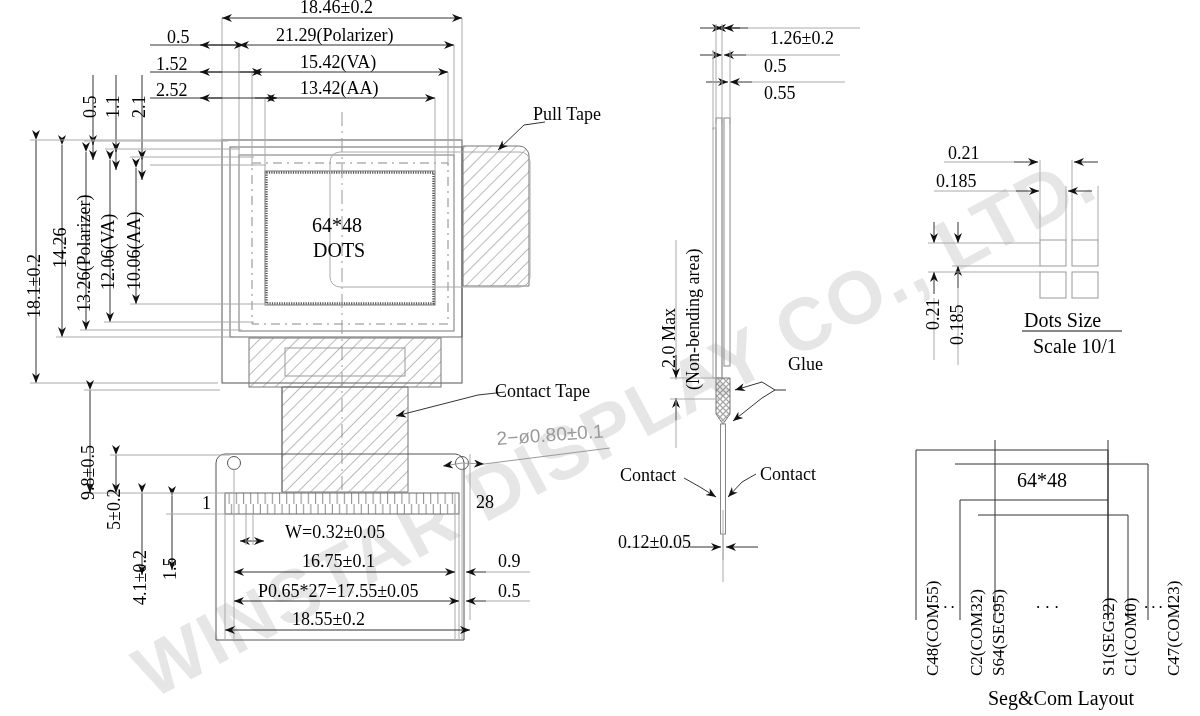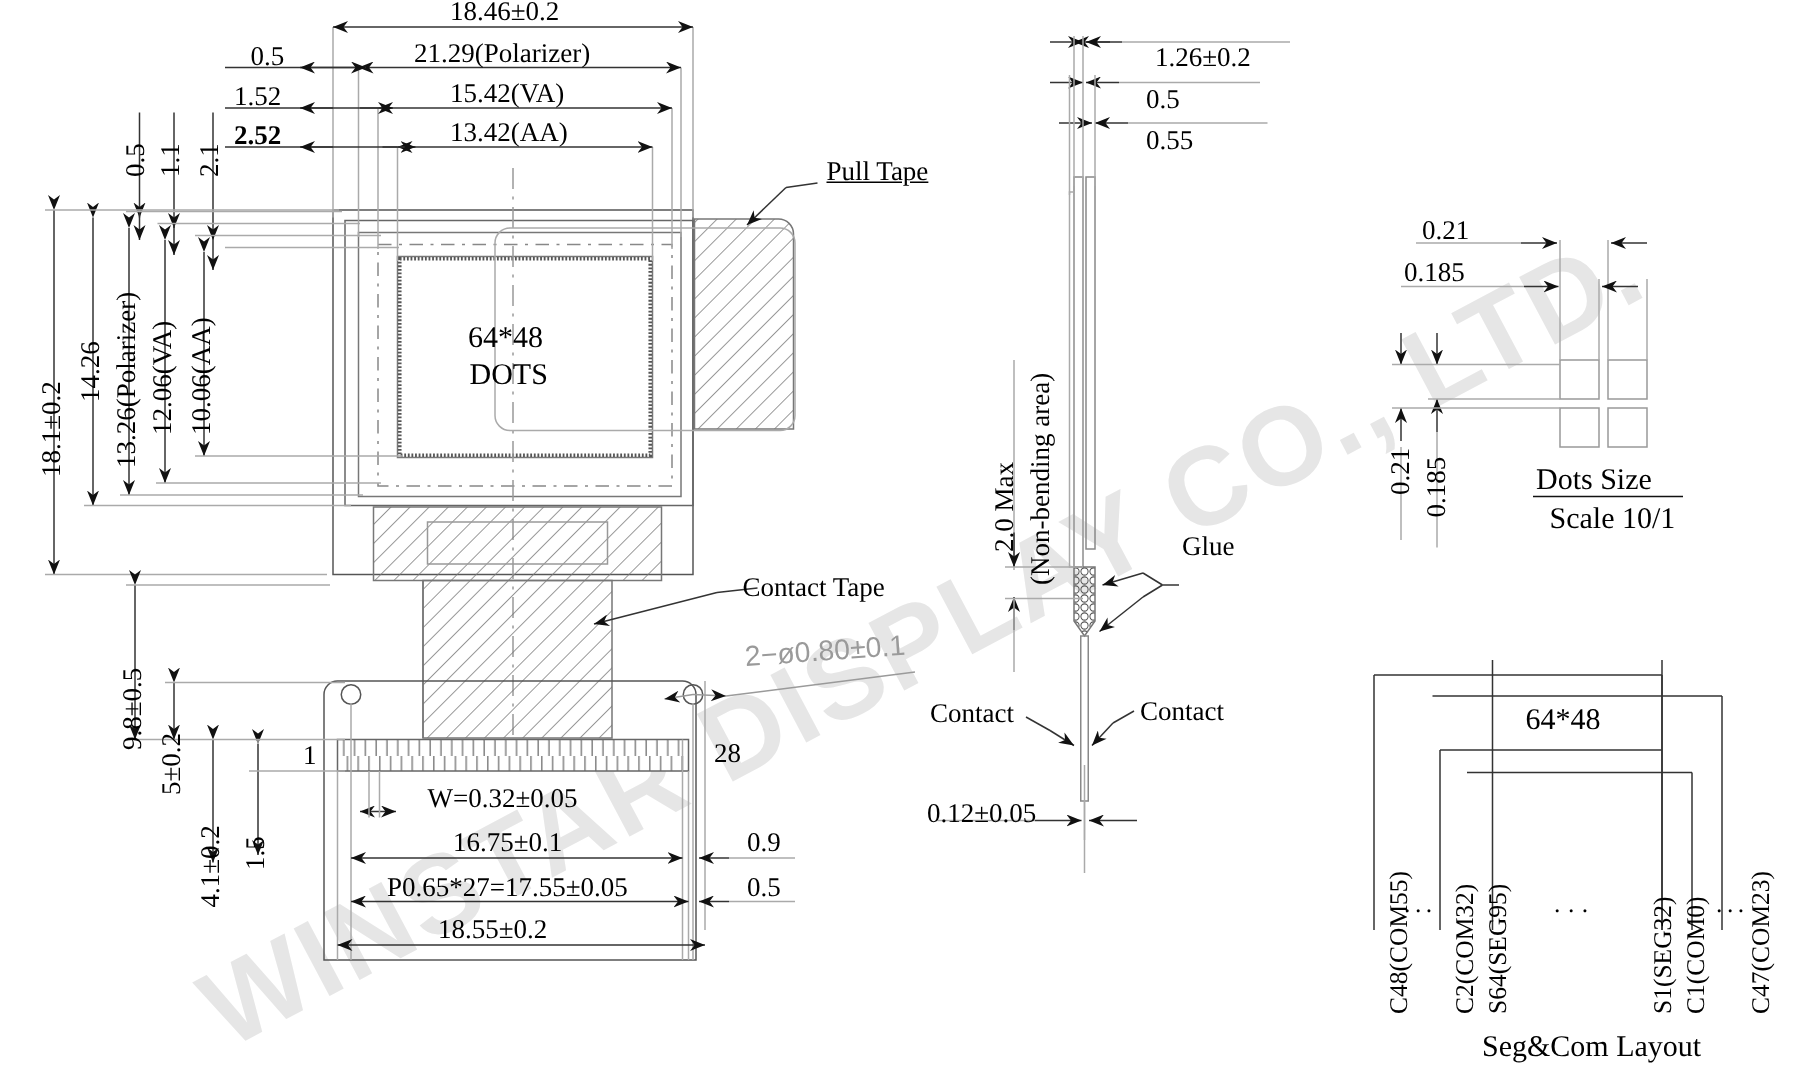--- a/index.html
+++ b/index.html
@@ -284,41 +284,41 @@
     </g>
   </svg>
 
   <div class="lbl" style="left:300px;top:-2px;">18.46±0.2</div>
   <div class="lbl" style="left:276px;top:26px;">21.29(Polarizer)</div>
   <div class="lbl" style="left:300px;top:53px;">15.42(VA)</div>
   <div class="lbl" style="left:300px;top:79px;">13.42(AA)</div>
 
   <div class="lbl" style="left:167px;top:28px;">0.5</div>
   <div class="lbl" style="left:156px;top:55px;">1.52</div>
-  <div class="lbl" style="left:156px;top:81px;font-weight:bold;">2.52</div>
+  <div class="lbl" style="left:156px;top:81px;">2.52</div>
 
   <div class="lbl rot" style="left:81px;top:118px;">0.5</div>
   <div class="lbl rot" style="left:104px;top:118px;">1.1</div>
   <div class="lbl rot" style="left:130px;top:118px;">2.1</div>
 
   <div class="lbl rot" style="left:25px;top:318px;">18.1±0.2</div>
   <div class="lbl rot" style="left:51px;top:268px;">14.26</div>
   <div class="lbl rot" style="left:75px;top:312px;">13.26(Polarizer)</div>
   <div class="lbl rot" style="left:99px;top:290px;">12.06(VA)</div>
   <div class="lbl rot" style="left:125px;top:290px;">10.06(AA)</div>
 
   <div class="lbl rot" style="left:79px;top:500px;">9.8±0.5</div>
   <div class="lbl rot" style="left:105px;top:530px;">5±0.2</div>
   <div class="lbl rot" style="left:131px;top:605px;">4.1±0.2</div>
   <div class="lbl rot" style="left:161px;top:580px;">1.5</div>
 
   <div class="lbl big" style="left:312px;top:215px;">64*48</div>
   <div class="lbl big" style="left:313px;top:240px;">DOTS</div>
 
-  <div class="lbl" style="left:551px;top:105px;text-decoration:underline;">Pull Tape</div>
+  <div class="lbl" style="left:533px;top:105px;">Pull Tape</div>
   <div class="lbl" style="left:495px;top:382px;">Contact Tape</div>
   <div class="lbl grey" style="left:496px;top:429px;font-family:'Liberation Sans',sans-serif;font-size:19px;transform:rotate(-4deg);transform-origin:0 0;">2−ø0.80±0.1</div>
 
   <div class="lbl" style="left:202px;top:494px;">1</div>
   <div class="lbl" style="left:476px;top:493px;">28</div>
 
   <div class="lbl" style="left:285px;top:523px;">W=0.32±0.05</div>
   <div class="lbl" style="left:302px;top:552px;">16.75±0.1</div>
   <div class="lbl" style="left:258px;top:582px;">P0.65*27=17.55±0.05</div>
   <div class="lbl" style="left:292px;top:610px;text-align:right;">18.55±0.2</div>

